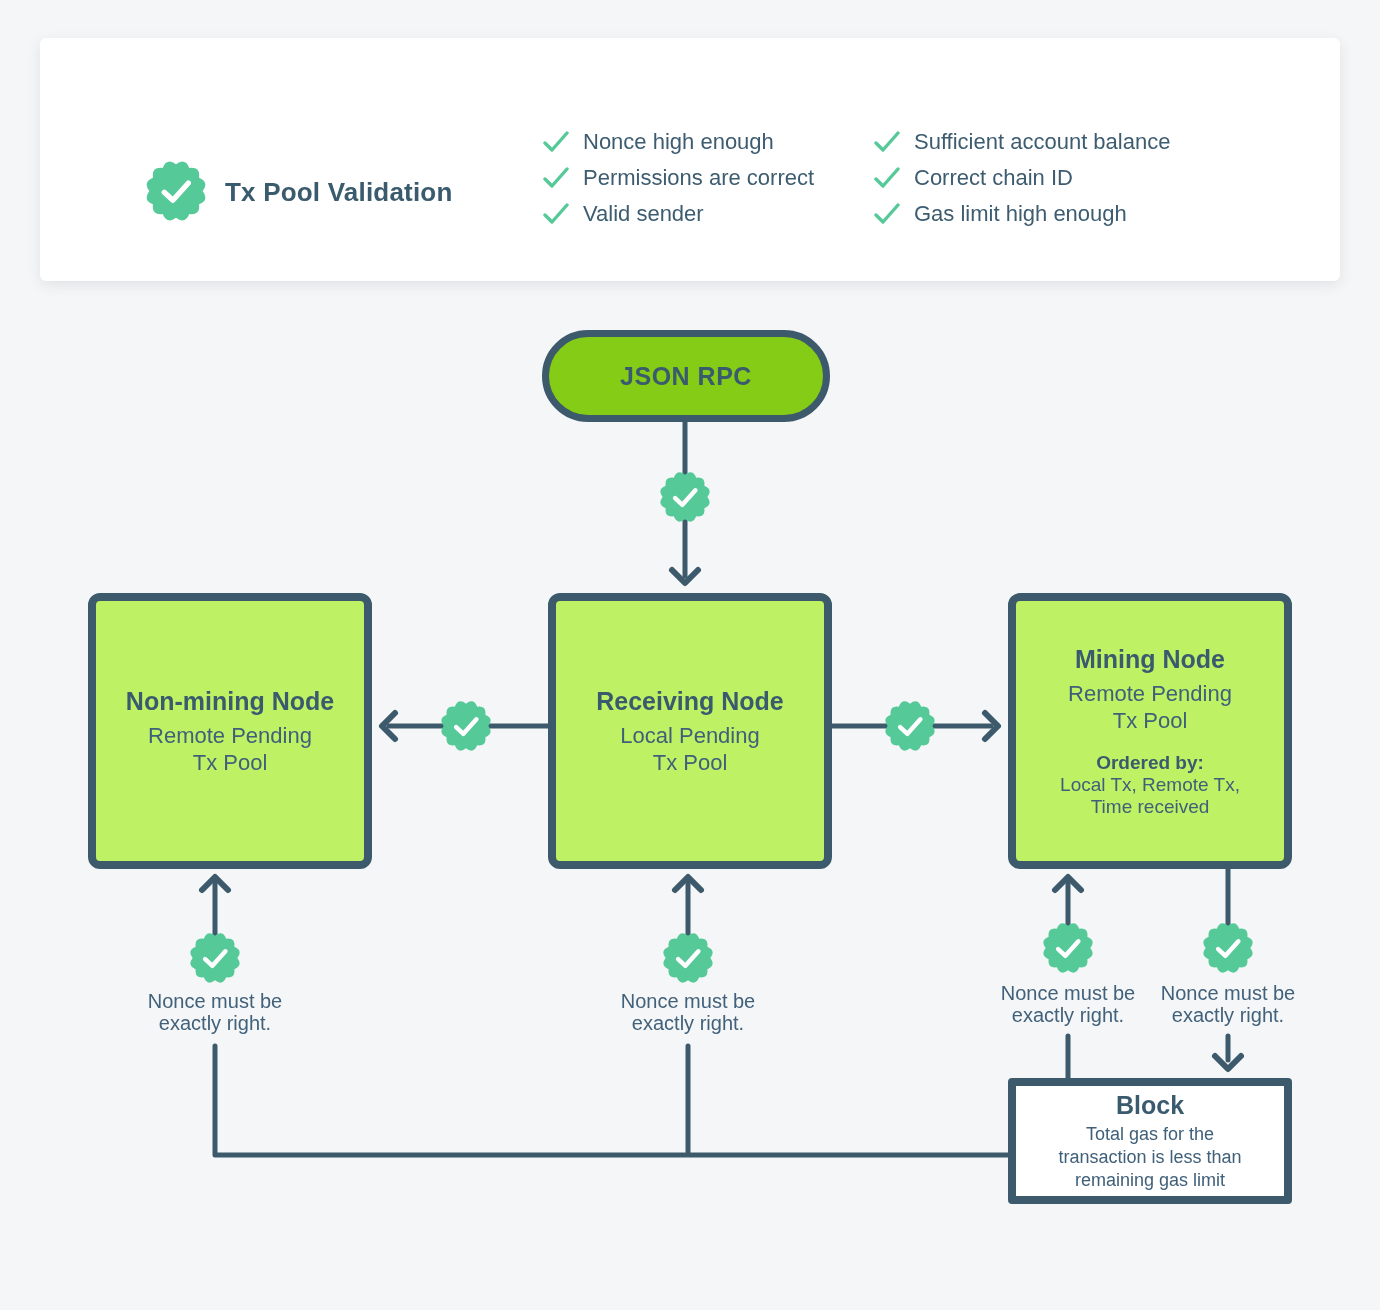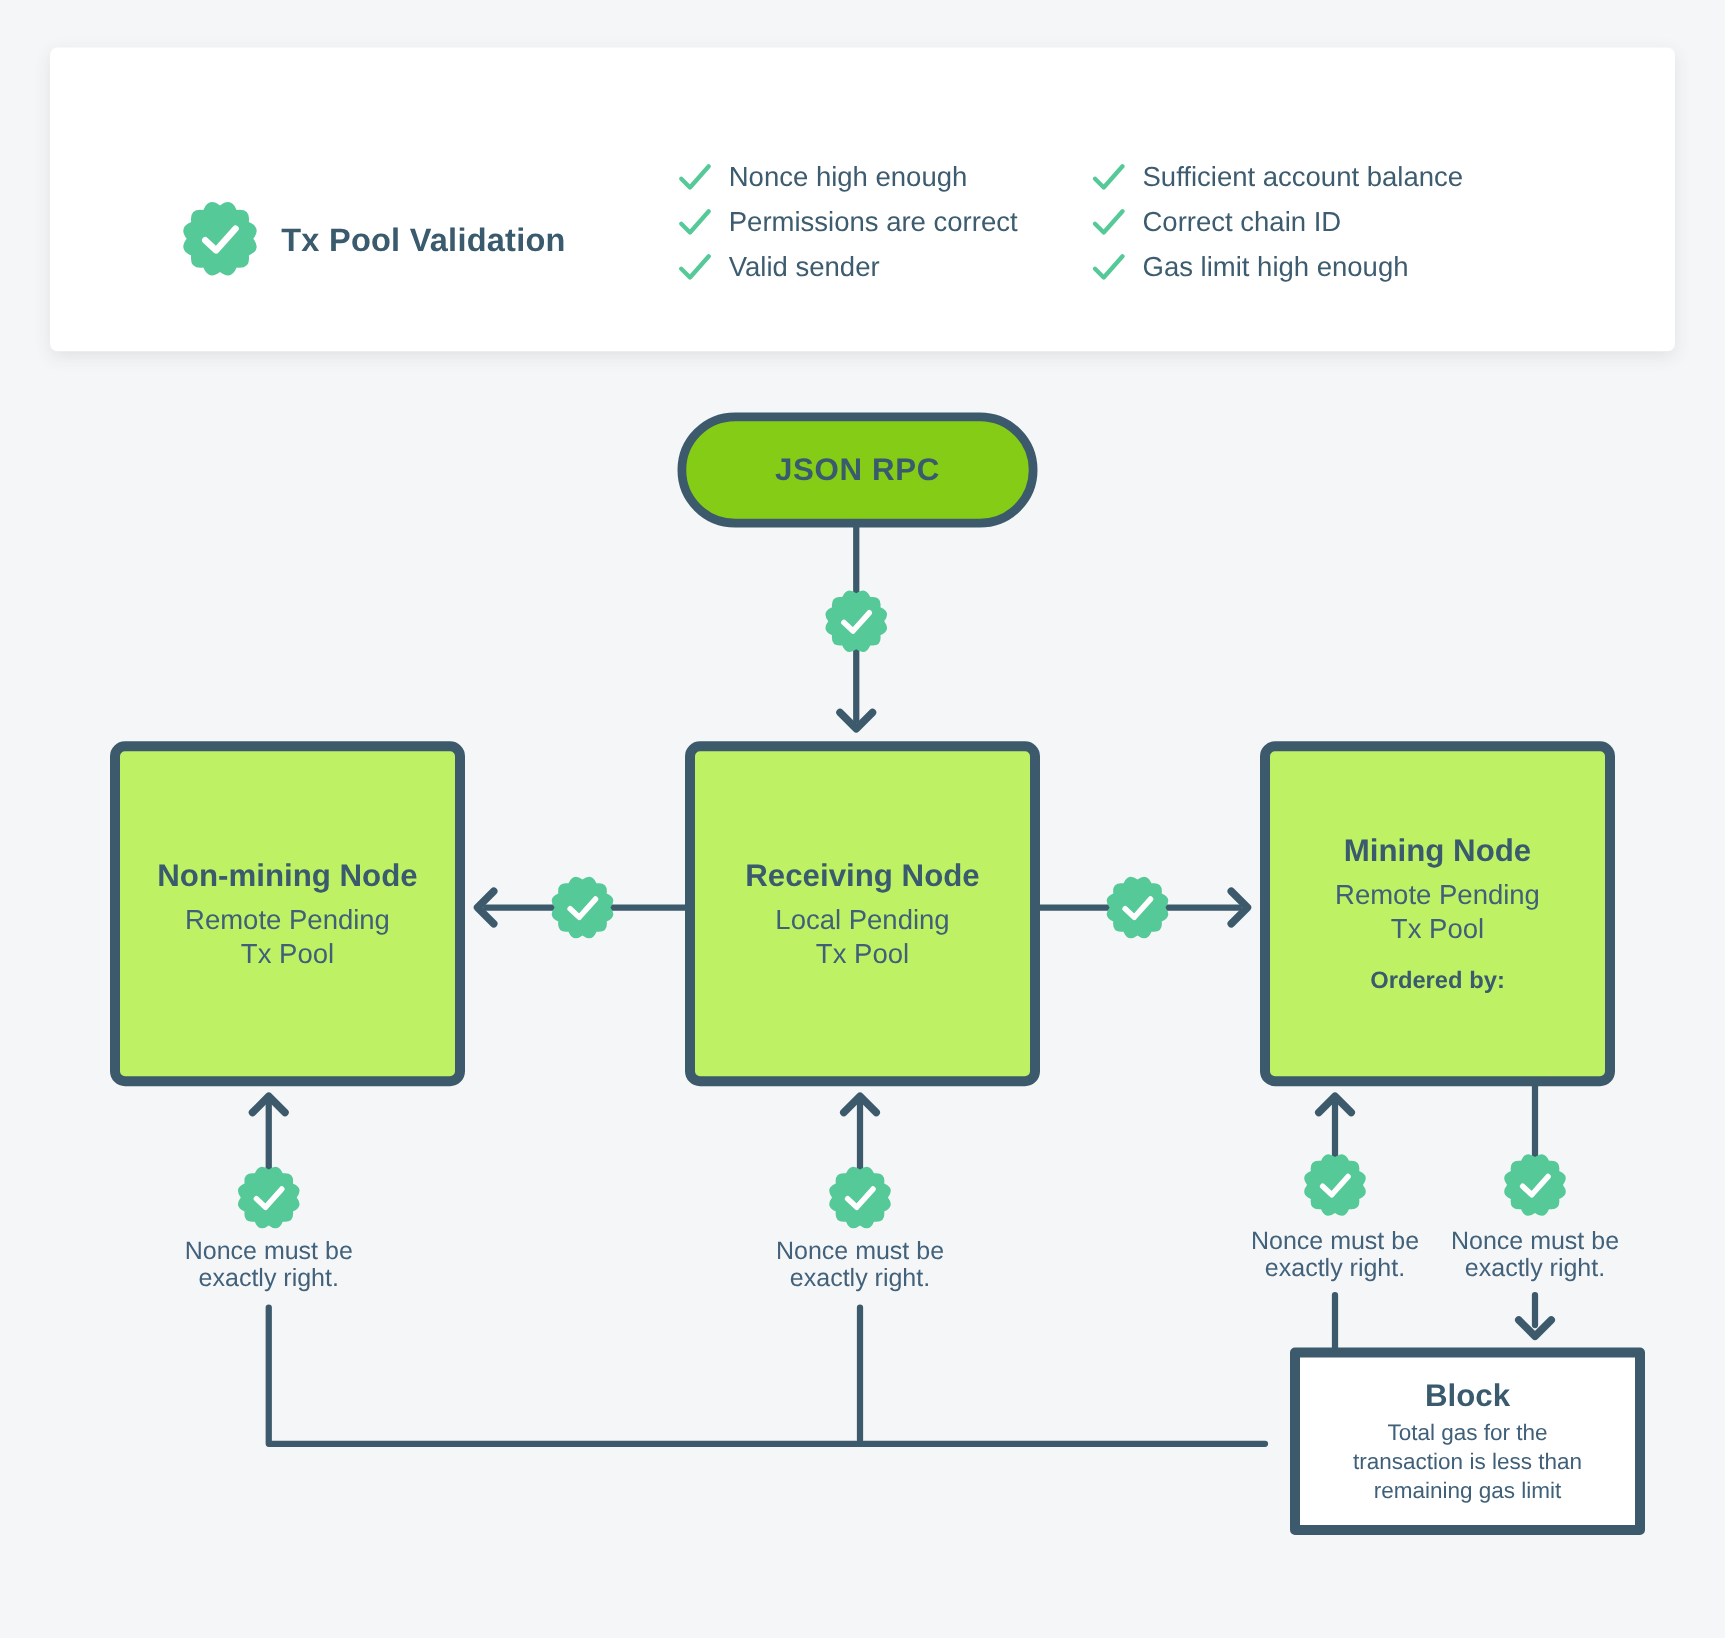--- a/index.html
+++ b/index.html
@@ -40,21 +40,21 @@
   }
   .node.left{left:88px;}
   .node.center{left:548px;}
   .node.right{left:1008px;}
   .node-title{font-size:25px;font-weight:bold;color:#3a5a6e;line-height:30px;}
   .node-sub{font-size:22px;line-height:27px;color:#40607a;white-space:pre-line;margin-top:6px;}
   .ordered{margin-top:18px;}
   .ordered-label{font-size:19px;font-weight:bold;color:#3a5a6e;line-height:22px;}
   .ordered-body{font-size:19px;line-height:22px;color:#40607a;white-space:pre-line;}
   .block{
-    position:absolute;left:1032px;top:1078px;width:284px;height:150px;box-sizing:border-box;
+    position:absolute;left:1008px;top:1078px;width:284px;height:126px;box-sizing:border-box;
     background:#fff;border:8px solid #3c5a6c;border-radius:4px;
     display:flex;flex-direction:column;align-items:center;justify-content:center;text-align:center;
   }
   .block-title{font-size:25px;font-weight:bold;color:#3a5a6e;line-height:28px;}
   .block-body{font-size:18px;line-height:23px;color:#40607a;white-space:pre-line;margin-top:4px;}
   
   .seal{position:absolute;width:52px;height:52px;}
   .seal.b-rpc{left:659px;top:471px;}
   .seal.b-left-arrow{left:440px;top:700px;}
   .seal.b-right-arrow{left:884px;top:700px;}
@@ -186,20 +186,22 @@
     <div class="node-sub">Local Pending
 Tx Pool</div>
   </div>
 
   <div class="node right">
     <div class="node-title">Mining Node</div>
     <div class="node-sub">Remote Pending
 Tx Pool</div>
     <div class="ordered">
       <div class="ordered-label">Ordered by:</div>
+      <div class="ordered-body">Local Tx, Remote Tx,
+Time received</div>
     </div>
   </div>
 
   <div class="block">
     <div class="block-title">Block</div>
     <div class="block-body">Total gas for the
 transaction is less than
 remaining gas limit</div>
   </div>
 

